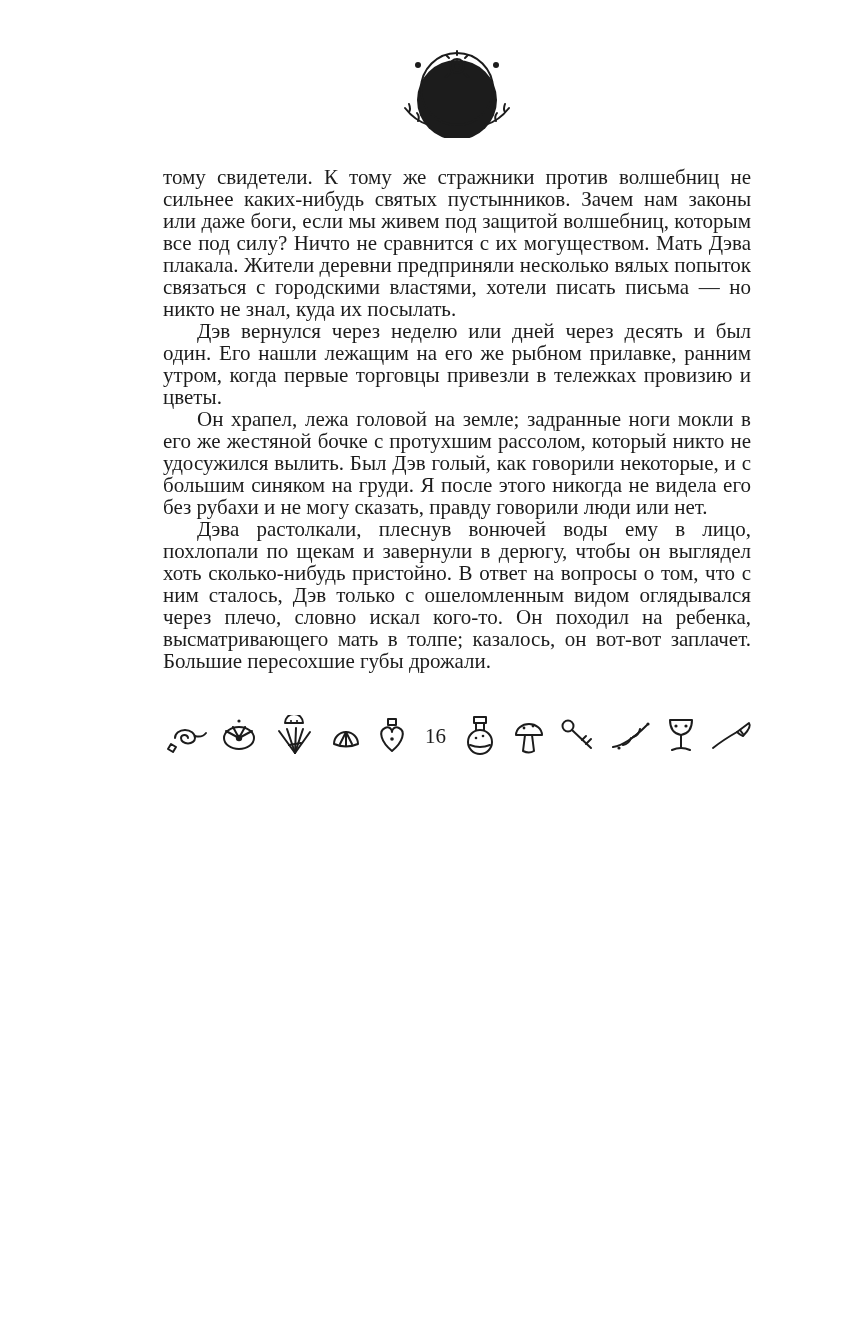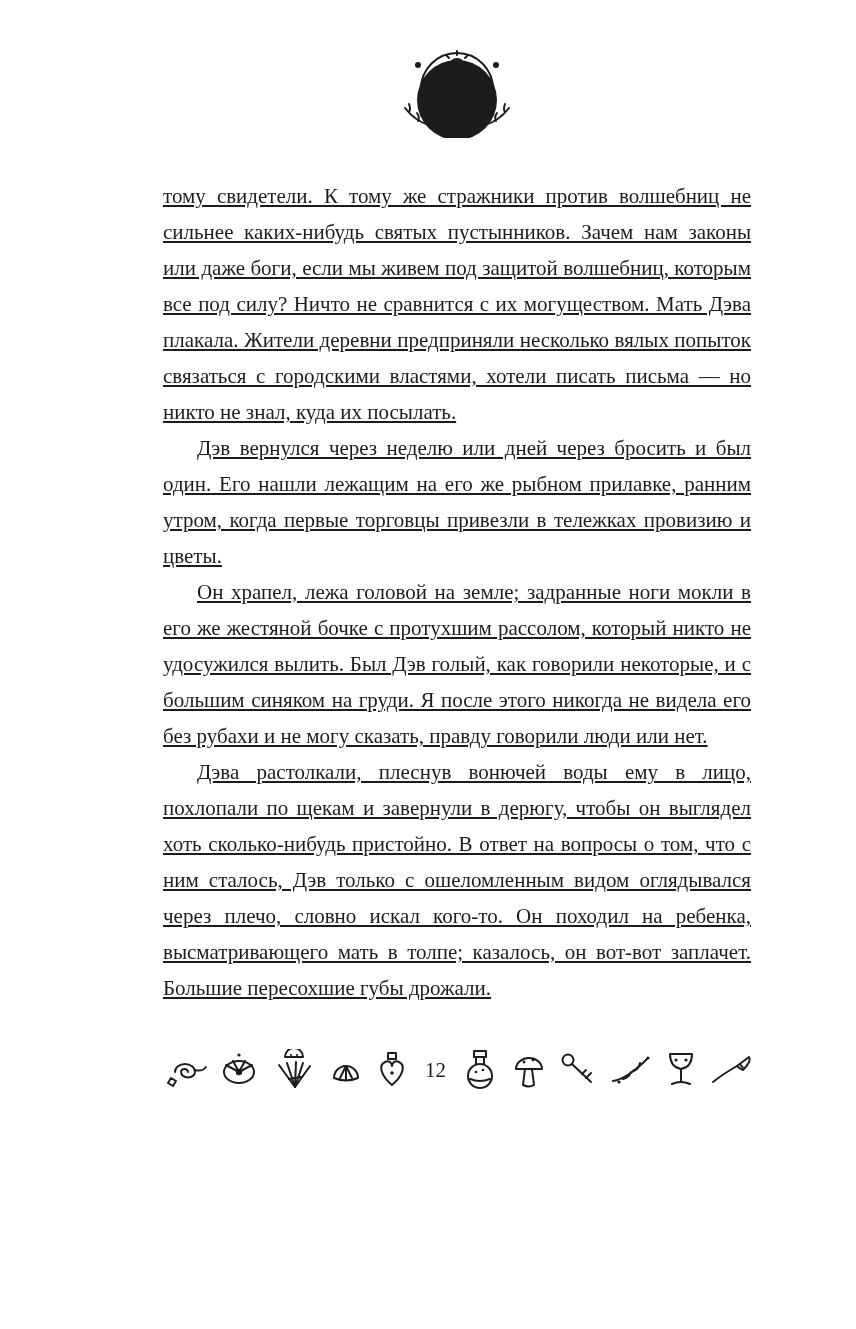--- a/index.html
+++ b/index.html
@@ -18,26 +18,25 @@
     left: 163px;
     top: 0;
     width: 588px;
   }
   .ornament {
     margin-top: 50px;
     text-align: center;
     line-height: 0;
   }
   .text-block {
-    margin-top: 40px;
+    margin-top: 28px;
     font-size: 21px;
-    line-height: 36px;
+    line-height: 22px;
     text-align: justify;
     hyphens: auto;
-    text-decoration: underline;
     -webkit-hyphens: auto;
   }
   .text-block p {
     margin: 0;
     text-indent: 34px;
   }
   .text-block p.no-indent { text-indent: 0; }
   .footer {
     margin-top: 42px;
     display: flex;
@@ -99,21 +98,21 @@
           <path d="M110,54 q-2,5 0,8"></path>
           <path d="M102,63 q-3,4 -1,8"></path>
         </g>
 
         <path class="fill" d="M62,79 l3.5,3.5 -3.5,3.5 -3.5,-3.5 Z"></path>
       </svg>
     </div>
 
     <div class="text-block">
       <p class="no-indent">тому свидетели. К тому же стражники против волшебниц не сильнее каких-нибудь святых пустынников. Зачем нам законы или даже боги, если мы живем под защитой волшебниц, которым все под силу? Ничто не сравнится с их могуществом. Мать Дэва плакала. Жители деревни предприняли несколько вялых попыток связаться с городскими властями, хотели писать письма — но никто не знал, куда их посылать.</p>
-      <p>Дэв вернулся через неделю или дней через бросить и был один. Его нашли лежащим на его же рыбном прилавке, ранним утром, когда первые торговцы привезли в тележках провизию и цветы.</p>
+      <p>Дэв вернулся через неделю или дней через десять и был один. Его нашли лежащим на его же рыбном прилавке, ранним утром, когда первые торговцы привезли в тележках провизию и цветы.</p>
       <p>Он храпел, лежа головой на земле; задранные ноги мокли в его же жестяной бочке с протухшим рассолом, который никто не удосужился вылить. Был Дэв голый, как говорили некоторые, и с большим синяком на груди. Я после этого никогда не видела его без рубахи и не могу сказать, правду говорили люди или нет.</p>
       <p>Дэва растолкали, плеснув вонючей воды ему в лицо, похлопали по щекам и завернули в дерюгу, чтобы он выглядел хоть сколько-нибудь пристойно. В ответ на вопросы о том, что с ним сталось, Дэв только с ошеломленным видом оглядывался через плечо, словно искал кого-то. Он походил на ребенка, высматривающего мать в толпе; казалось, он вот-вот заплачет. Большие пересохшие губы дрожали.</p>
     </div>
 
     <div class="footer">
 
       <div class="icon-group">
         <svg class="doodle" width="46" height="40" viewBox="0 0 46 40">
           <path d="M12,22 a10,8 0 1,1 20,0 a7,5.5 0 1,1 -14,0 a3.5,3 0 1,1 7,0"></path>
           <path d="M32,20 q7,2 11,-3"></path>
@@ -145,21 +144,21 @@
           <line x1="18" y1="12" x2="18" y2="26"></line>
           <line x1="18" y1="12" x2="24" y2="24"></line>
         </svg>
         <svg class="doodle" width="38" height="42" viewBox="0 0 38 42">
           <rect x="15" y="4" width="8" height="6"></rect>
           <path d="M19,36 C8,27 5,16 12,13 C16,11 19,14 19,17 C19,14 22,11 26,13 C33,16 30,27 19,36 Z"></path>
           <circle class="fill" cx="19" cy="24" r="1.8"></circle>
         </svg>
       </div>
 
-      <span class="page-number">12</span>
+      <span class="page-number">16</span>
 
       <div class="icon-group">
         <svg class="doodle" width="40" height="44" viewBox="0 0 40 44">
           <rect x="14" y="3" width="12" height="6"></rect>
           <line x1="16" y1="9" x2="16" y2="16"></line>
           <line x1="24" y1="9" x2="24" y2="16"></line>
           <circle cx="20" cy="28" r="12"></circle>
           <path d="M10,31 Q20,35 30,31"></path>
           <circle class="fill" cx="16" cy="24" r="1.3"></circle>
           <circle class="fill" cx="23" cy="22" r="1.3"></circle>

